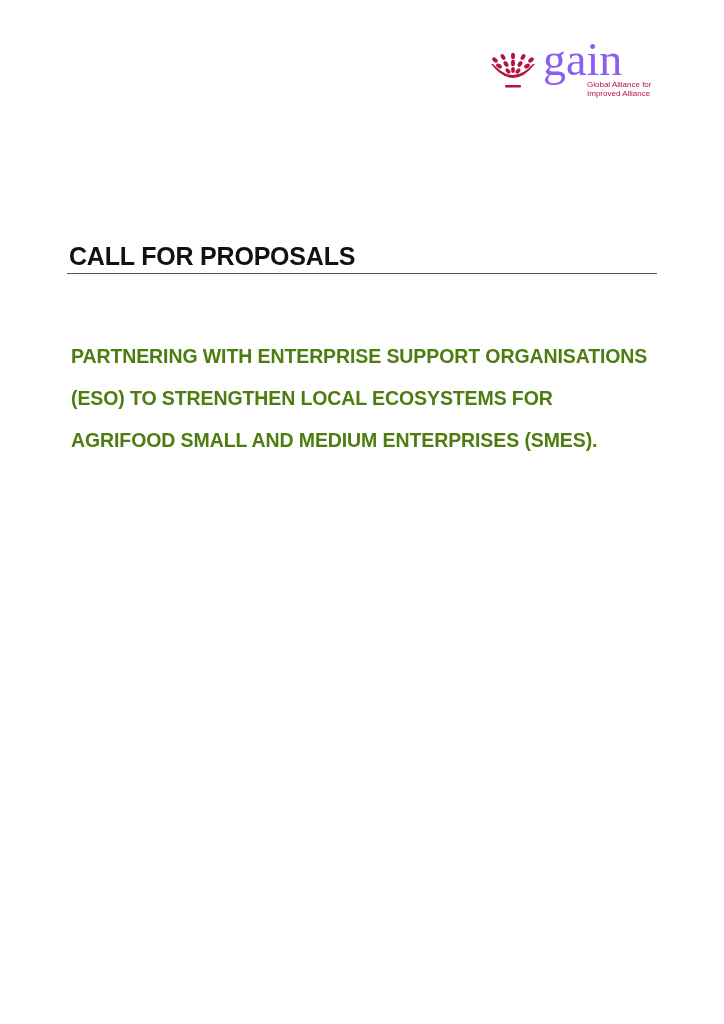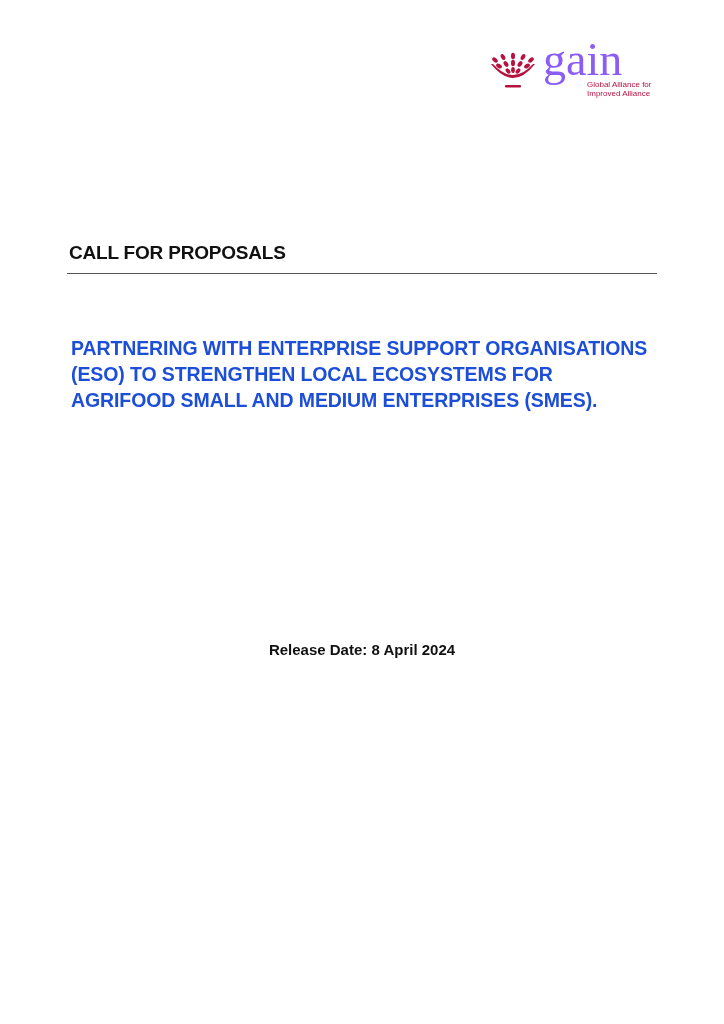--- a/index.html
+++ b/index.html
@@ -46,43 +46,43 @@
       font-size: 8px;
       line-height: 9px;
       color: #b5123f;
       white-space: nowrap;
     }
     .cfp-heading {
       position: absolute;
       left: 69px;
       top: 242px;
       margin: 0;
-      font-size: 19px;
+      font-size: 25px;
       font-weight: bold;
       color: #111111;
       letter-spacing: -0.2px;
     }
     .cfp-rule {
       position: absolute;
       left: 67px;
       top: 273px;
       width: 590px;
       height: 0;
       border-top: 1.5px solid #555555;
     }
     .proposal-title {
       position: absolute;
       left: 71px;
       top: 335px;
       width: 590px;
       margin: 0;
       font-size: 19.5px;
-      line-height: 26px;
+      line-height: 42px;
       font-weight: bold;
-      color: #1d4ed8;
+      color: #4d7c0f;
       letter-spacing: -0.1px;
     }
     .dates {
       position: absolute;
       left: 0;
       top: 640px;
       width: 724px;
       text-align: center;
     }
     .date-line {
@@ -127,14 +127,13 @@
     <div>Improved Alliance</div>
   </div>
 </div>
 
 <h1 class="cfp-heading">CALL FOR PROPOSALS</h1>
 <div class="cfp-rule"></div>
 
 <h2 class="proposal-title">PARTNERING WITH ENTERPRISE SUPPORT ORGANISATIONS (ESO) TO STRENGTHEN LOCAL ECOSYSTEMS FOR AGRIFOOD SMALL AND MEDIUM ENTERPRISES (SMES).</h2>
 
 <div class="dates">
-  <p class="date-line">Release Date: 8 April 2024</p>
 </div>
 
 </body></html>

